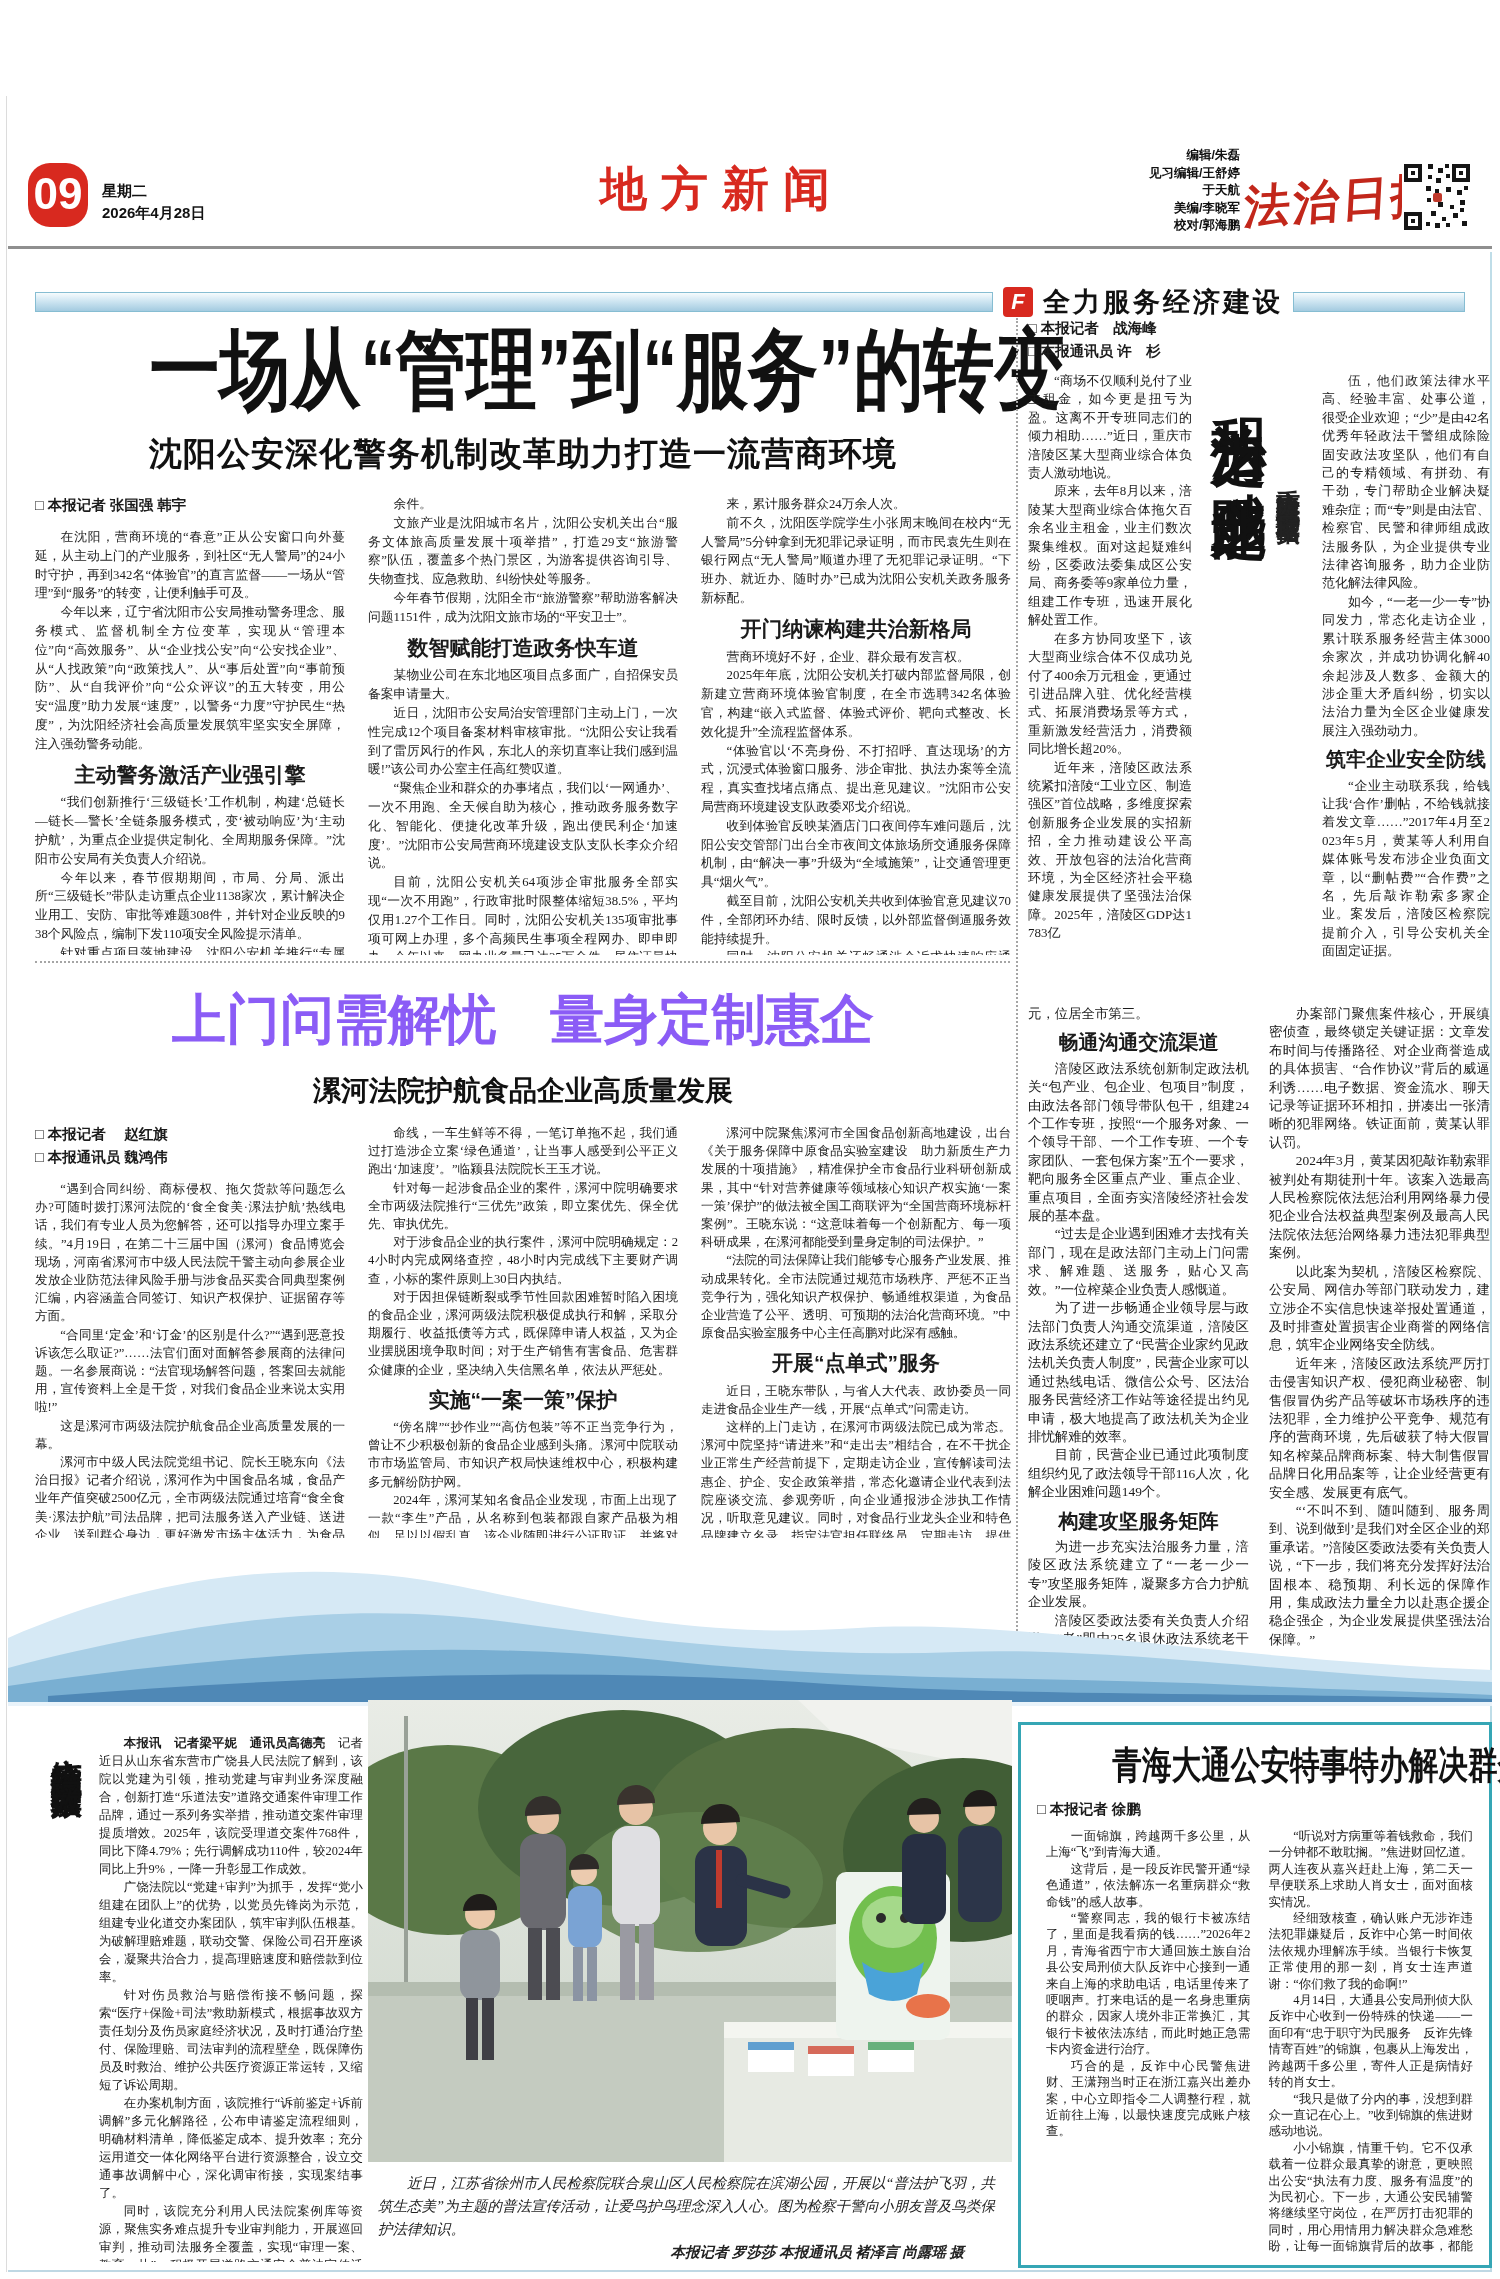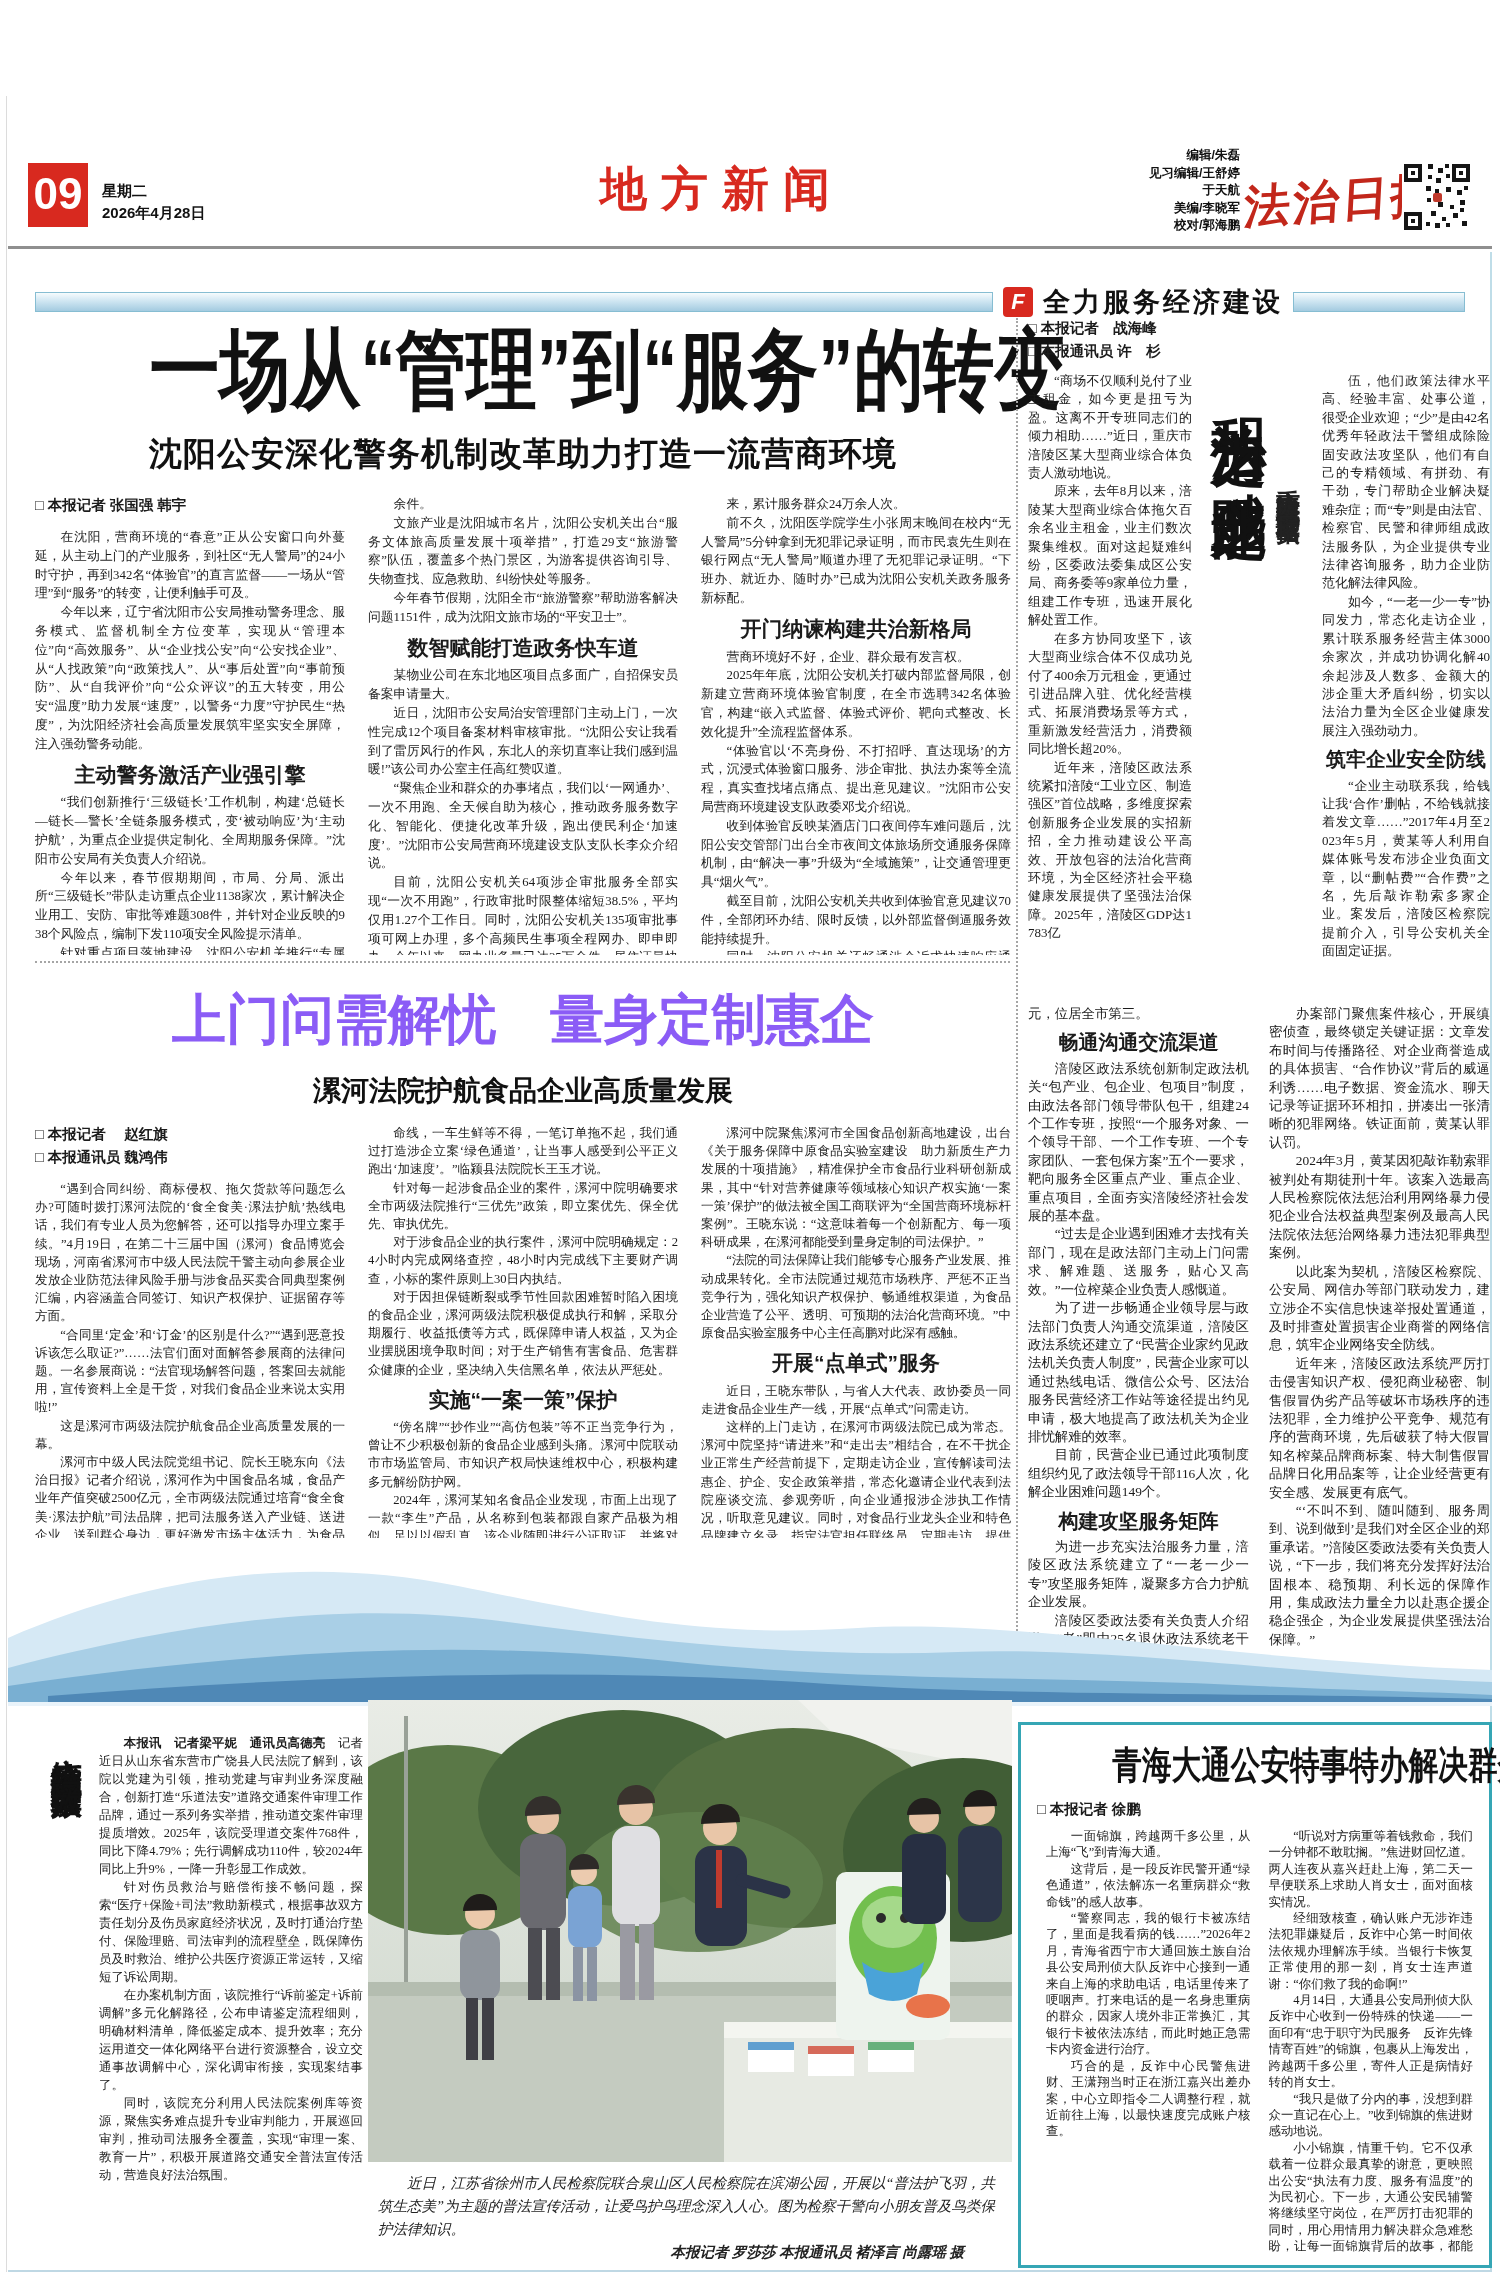--- a/index.html
+++ b/index.html
@@ -5,21 +5,21 @@
   html,body{margin:0;padding:0;background:#ededed;}
   #page{position:relative;width:1500px;height:2279px;margin:0 auto;background:#fff;color:#1b1b1b;
         font-family:"Liberation Serif",serif;overflow:hidden;}
   .abs{position:absolute;}
   
   .edge-left{left:6px;top:96px;height:2176px;width:1px;background:#dcdcdc;}
   .edge-right{left:1490px;top:252px;height:2020px;width:2px;background:#bfdde8;}
   .edge-bottom{left:8px;top:2270px;width:1484px;height:2px;background:#bfd8e4;}
   
   .pagenum{left:28px;top:163px;width:60px;height:64px;background:#d8291f;color:#fff;
-           font-family:"Liberation Sans",sans-serif;font-size:44px;font-weight:800;line-height:62px;text-align:center;}
+           font-family:"Liberation Sans",sans-serif;font-size:44px;font-weight:800;line-height:62px;text-align:center;border-radius:22px;}
   .pagedate{left:102px;top:180px;font-family:"Liberation Sans",sans-serif;font-size:15px;font-weight:700;line-height:22px;color:#111;}
   .sectitle{left:600px;top:158px;font-family:"Liberation Sans",sans-serif;font-size:47px;font-weight:900;
             color:#d8291f;letter-spacing:14px;white-space:nowrap;}
   .editors{left:1040px;top:147px;width:200px;text-align:right;font-family:"Liberation Sans",sans-serif;
            font-size:12.5px;font-weight:700;line-height:17.5px;color:#111;}
   .masthead{left:1244px;top:170px;font-size:46px;font-weight:900;color:#c2271b;letter-spacing:3px;
             transform:rotate(-4deg) skewX(-7deg);white-space:nowrap;}
   .qr{left:1402px;top:162px;width:70px;height:70px;}
   .hrule{left:8px;top:246px;width:1484px;height:3px;background:#8f8f8f;}
   
@@ -322,20 +322,21 @@
     <path d="M0,168 C250,132 450,122 650,142 C850,164 1050,158 1250,168 C1350,173 1430,174 1484,177 L1484,188 L0,188 Z" fill="#79afd2"></path>
     <path d="M40,178 C300,158 560,148 820,166 C1010,178 1220,174 1484,181 L1484,188 L40,188 Z" fill="#4f88b6"></path>
     <path d="M0,184 L1484,184 L1484,188 L0,188 Z" fill="#e9f3fa"></path>
   </svg>
 
   <section class="abs bottom-left">
     <div class="blv">广饶法院推动道交案件审理提质增效</div>
     <div class="bl-text jcol">
       <p class="para lead"><b>本报讯　记者梁平妮　通讯员高德亮　</b><span>记者近日从山东省东营市广饶县人民法院了解到，该院以党建为引领，推动党建与审判业务深度融合，创新打造“乐道法安”道路交通案件审理工作品牌，通过一系列务实举措，推动道交案件审理提质增效。2025年，该院受理道交案件768件，同比下降4.79%；先行调解成功110件，较2024年同比上升9%，一降一升彰显工作成效。</span></p>
       <div>
+          <p class="para">广饶法院以“党建+审判”为抓手，发挥“党小组建在团队上”的优势，以党员先锋岗为示范，组建专业化道交办案团队，筑牢审判队伍根基。为破解理赔难题，联动交警、保险公司召开座谈会，凝聚共治合力，提高理赔速度和赔偿款到位率。</p>
           <p class="para">针对伤员救治与赔偿衔接不畅问题，探索“医疗+保险+司法”救助新模式，根据事故双方责任划分及伤员家庭经济状况，及时打通治疗垫付、保险理赔、司法审判的流程壁垒，既保障伤员及时救治、维护公共医疗资源正常运转，又缩短了诉讼周期。</p>
           <p class="para">在办案机制方面，该院推行“诉前鉴定+诉前调解”多元化解路径，公布申请鉴定流程细则，明确材料清单，降低鉴定成本、提升效率；充分运用道交一体化网络平台进行资源整合，设立交通事故调解中心，深化调审衔接，实现案结事了。</p>
           <p class="para">同时，该院充分利用人民法院案例库等资源，聚焦实务难点提升专业审判能力，开展巡回审判，推动司法服务全覆盖，实现“审理一案、教育一片”，积极开展道路交通安全普法宣传活动，营造良好法治氛围。</p>
         </div>
     </div>
   </section>
 
   <svg class="abs photo" viewBox="0 0 644 462">
     <defs>
       <linearGradient id="sky" x1="0" y1="0" x2="0" y2="1">

